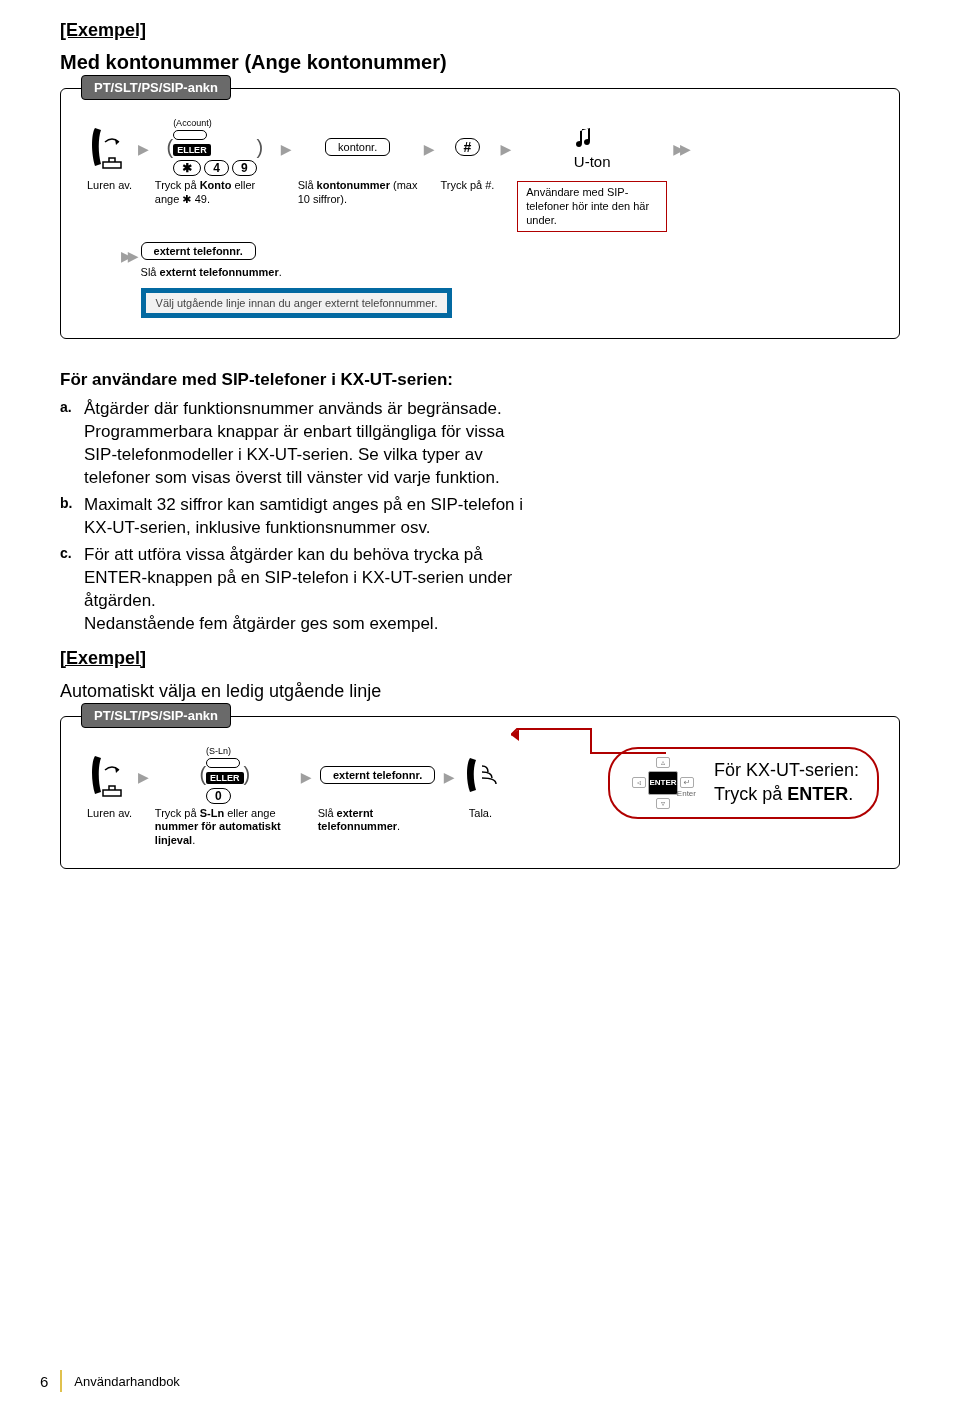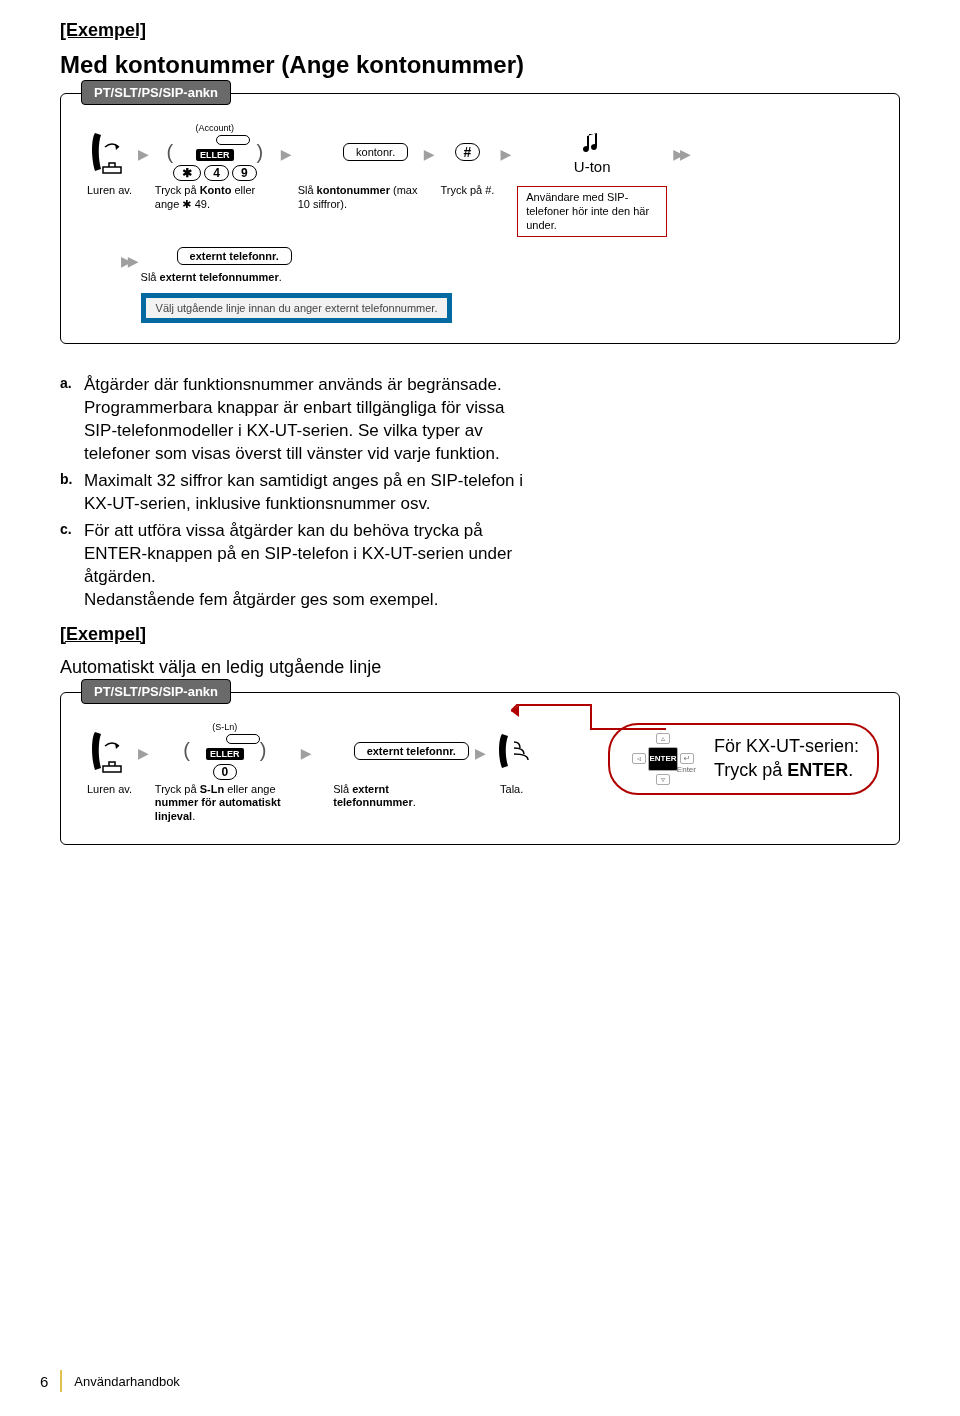--- a/index.html
+++ b/index.html
@@ -25,21 +25,21 @@
     margin-bottom: 50px;
   }
   .example-label {
     font-weight: bold;
     font-size: 18px;
     margin-bottom: 10px;
     text-decoration: underline;
   }
   .subtitle {
     font-weight: bold;
-    font-size: 24px;
+    font-size: 20px;
     margin-bottom: 14px;
   }
   .proc-box {
     border: 1px solid #000;
     border-radius: 6px;
     position: relative;
     padding: 30px 20px 20px 20px;
     margin-bottom: 30px;
   }
   .proc-tab {
@@ -88,21 +88,20 @@
   }
   .arrow.double { letter-spacing: -4px; }
   
   .keybox {
     border: 1px solid #000;
     border-radius: 6px;
     padding: 2px 12px;
     font-size: 11px;
     background: #fff;
     text-align: center;
-    margin-left: 36px;
   }
   .keybox.small { padding: 1px 6px; font-size: 10px; }
   .pill {
     border: 1px solid #000;
     border-radius: 10px;
     padding: 0 8px;
     font-size: 12px;
     font-weight: bold;
     background: #fff;
     display: inline-block;
@@ -112,21 +111,21 @@
   .eller {
     font-size: 9px;
     font-weight: bold;
     background:#000;
     color:#fff;
     padding:1px 4px;
     border-radius:2px;
     margin:2px 0;
     display:inline-block;
   }
-  .stack { display:flex; flex-direction:column; align-items:center; gap:2px;}
+  .stack { display:flex; flex-direction:column; align-items:flex-start; gap:2px;}
   .hgroup { display:flex; gap:3px; align-items:center;}
   .paren { font-size: 20px; color:#555; }
   .noteblock {
     border: 1.5px solid #b00000;
     padding: 4px 8px;
     font-size: 11px;
     max-width: 150px;
     line-height:1.25;
   }
   .subcap { font-size: 11px; margin-top:6px; }
@@ -280,20 +279,21 @@
         <span class="keybox" style="line-height:1.1; text-align:left; font-weight:bold;">externt telefonnr.</span>
         <div class="subcap">
           <span>Slå </span><b>externt telefonnummer</b><span>.</span>
         </div>
         <span class="linkcap">Välj utgående linje innan du anger externt telefonnummer.</span>
       </div>
     </div>
   </div>
 
   <div class="body-sec">
+    <h3>För användare med SIP-telefoner i KX-UT-serien:</h3>
     <div class="li">
         <span class="m">a.</span>
         <span class="t">Åtgärder där funktionsnummer används är begränsade. Programmerbara knappar är enbart tillgängliga för vissa SIP-telefonmodeller i KX-UT-serien. Se vilka typer av telefoner som visas överst till vänster vid varje funktion.</span>
       </div>
     <div class="li">
         <span class="m">b.</span>
         <span class="t">Maximalt 32 siffror kan samtidigt anges på en SIP-telefon i KX-UT-serien, inklusive funktionsnummer osv.</span>
       </div>
     <div class="li">
         <span class="m">c.</span>

